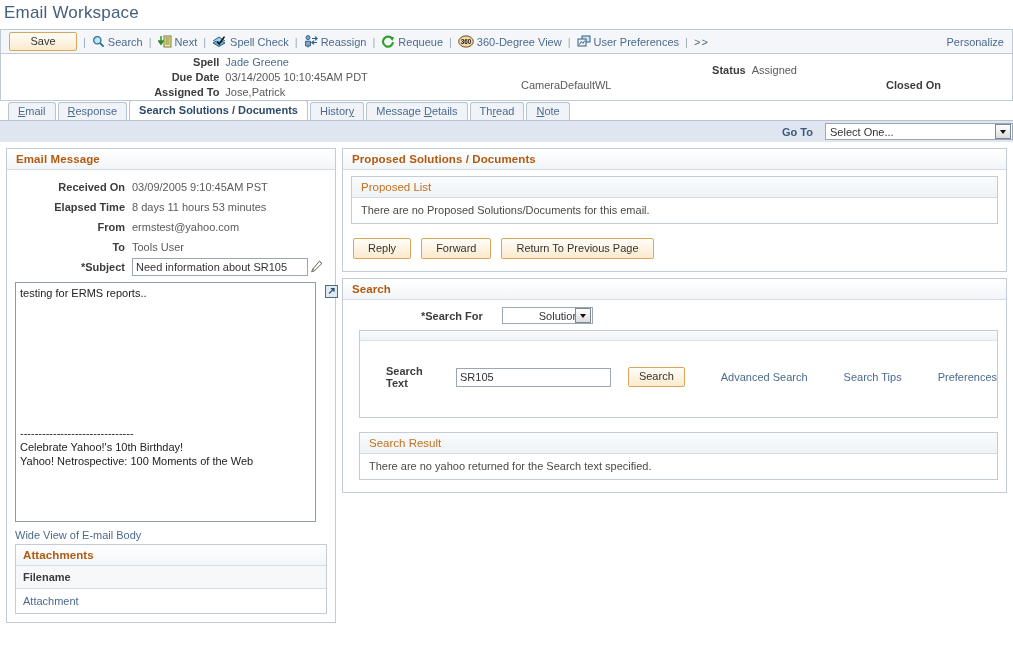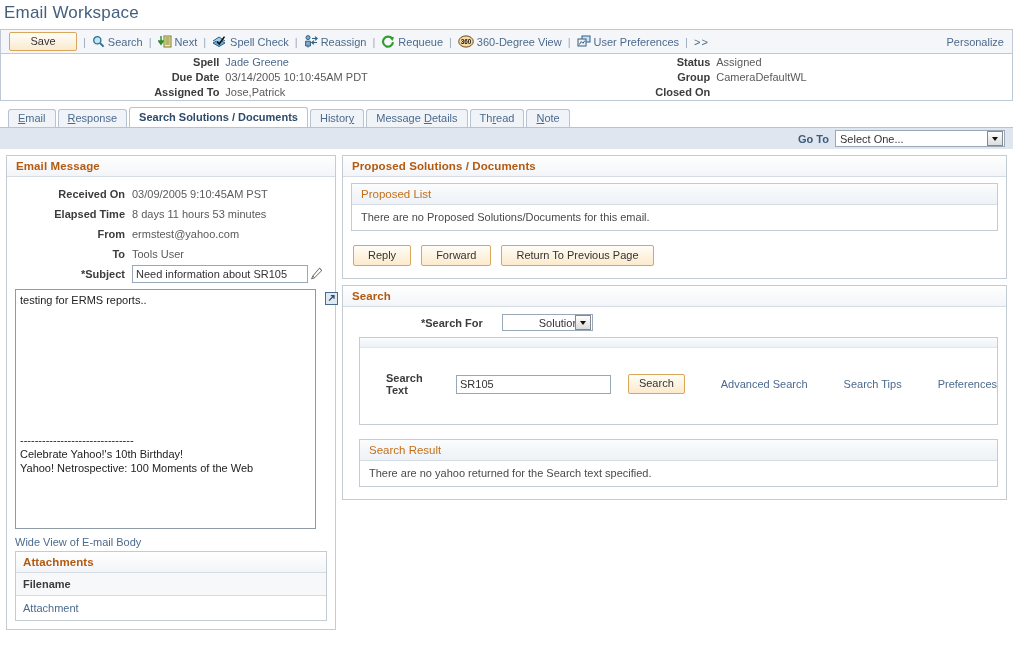--- a/index.html
+++ b/index.html
@@ -104,21 +104,20 @@
   }
   .sum-val {
     color: #5a5a5a;
     line-height: 15px;
     white-space: nowrap;
   }
   .sum-val.link { color: #4c6a8e; cursor: pointer; }
 
   
   .tabstrip {
-    margin-top: 7px;
     height: 19px;
     display: flex;
     align-items: flex-end;
     padding-left: 8px;
     box-sizing: border-box;
   }
   .tab {
     font-size: 11px;
     color: #4c6a8e;
     background: #f0f3f7;
@@ -142,22 +141,22 @@
   }
   .tab u { text-decoration: underline; }
 
   .goto-bar {
     background: #dfe6f0;
     border-top: 1px solid #b7c3d1;
     height: 22px;
     display: flex;
     align-items: center;
     justify-content: flex-end;
-    padding-right: 8px;
-    gap: 6px;
+    padding-right: 0;
+    gap: 12px;
     box-sizing: border-box;
   }
   .goto-lab {
     font-weight: bold;
     color: #3c5a7a;
     font-size: 11px;
   }
   .sel {
     font-family: "Liberation Sans", sans-serif;
     font-size: 11px;
@@ -489,40 +488,39 @@
     <div class="sum-lab">Spell</div>
     <div class="sum-val link">Jade Greene</div>
     <div class="sum-lab">Due Date</div>
     <div class="sum-val">03/14/2005 10:10:45AM PDT</div>
     <div class="sum-lab">Assigned To</div>
     <div class="sum-val">Jose,Patrick</div>
   </div>
   <div class="sum-col right">
     <div class="sum-lab">Status</div>
     <div class="sum-val">Assigned</div>
-    <div class="sum-lab">Group</div>
     <div class="sum-val">CameraDefaultWL</div>
     <div class="sum-lab">Closed On</div>
     <div class="sum-val"></div>
   </div>
 </div>
 
 <div class="tabstrip">
   <div class="tab"><u>E</u><span>mail</span></div>
   <div class="tab"><u>R</u><span>esponse</span></div>
   <div class="tab active">Search Solutions / Documents</div>
   <div class="tab"><span>Histor</span><u>y</u></div>
   <div class="tab"><span>Message </span><u>D</u><span>etails</span></div>
   <div class="tab"><span>Th</span><u>r</u><span>ead</span></div>
   <div class="tab"><u>N</u><span>ote</span></div>
 </div>
 
 <div class="goto-bar">
   <span class="goto-lab">Go To</span>
-  <span class="sel" style="width:170px;">
+  <span class="sel" style="width:188px;">
     <span class="selval">Select One...</span>
     <span class="arrowbox">
         <span class="caret"></span>
       </span>
   </span>
 </div>
 
 <div class="main">
 
   <div class="col-left">

